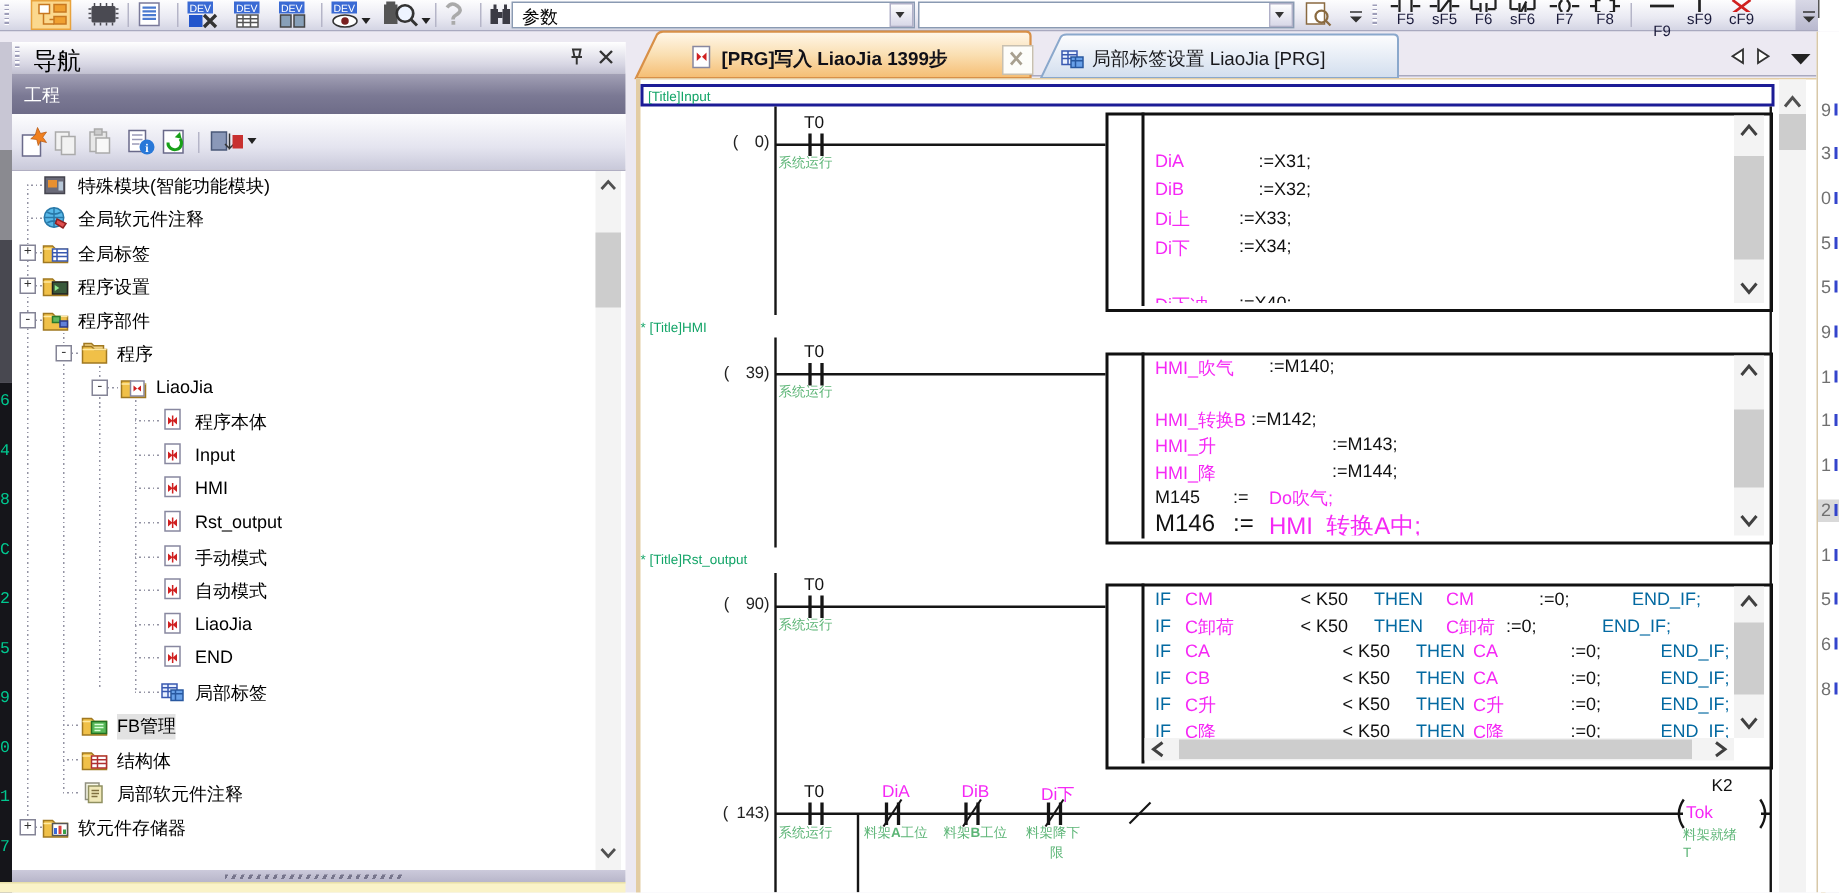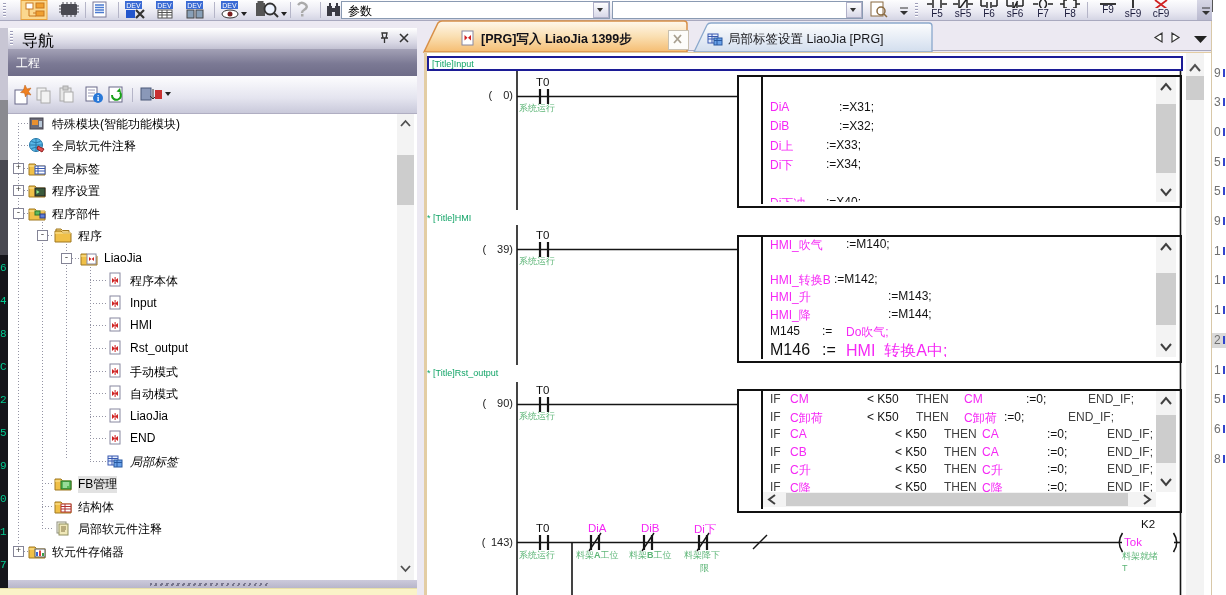--- a/index.html
+++ b/index.html
@@ -9,21 +9,21 @@
 .grip{width:3px;position:absolute;top:3px;height:14px;background:repeating-linear-gradient(#9d9db8 0 1px,#fff 1px 2px,transparent 2px 3px)}
 .combo{position:absolute;top:1px;height:16px;background:#fff;border:1px solid #8a9ab2}
 .cbtn{position:absolute;right:0px;top:0px;width:14px;height:14px;background:linear-gradient(#fefefe,#d8d8e8);border:1px solid #b0b0c8}
 .cbtn:after{content:"";position:absolute;left:3px;top:5px;border:3px solid transparent;border-top:4px solid #333}
 .fbtn{position:absolute;top:0;height:19px;text-align:center;color:#1a1a3a;font-size:10px}
 .treerow{position:absolute;height:17px;font-size:12px;color:#000;white-space:nowrap}
 .pm{position:absolute;width:9px;height:9px;background:#fff;border:1px solid #848496;font:9px "Liberation Mono",monospace;line-height:8px;text-align:center;color:#333}
 .dotv{position:absolute;width:1px;background-image:repeating-linear-gradient(to bottom,#9494a4 0 1px,transparent 1px 3px)}
 .doth{position:absolute;height:1px;background-image:repeating-linear-gradient(to right,#9494a4 0 1px,transparent 1px 3px)}
 .m{color:#f528f5}
-.b{color:#404040}
+.b{color:#0369a1}
 .k{color:#111}
 .sb{position:absolute;background:#f3f3f3}
 .sbthumb{position:absolute;background:#cdcdcd}
 .devlbl{position:absolute;font-size:11.5px;color:#111;white-space:nowrap}
 .devlbl.m{color:#f528f5}
 .gcmt{position:absolute;font-size:9px;color:#5cb576;white-space:nowrap}
 .steplbl{position:absolute;font-size:11px;color:#222;white-space:nowrap}
 .ttl{position:absolute;font-size:9px;color:#12a467;white-space:nowrap}
 svg{position:absolute;left:0;top:0}
 </style></head>
@@ -130,21 +130,21 @@
 <div class="fbtn" style="left:1059px;width:22px">
     <svg width="20" height="9" style="left:1px;top:-1px">
       <path d="M0 5h4M16 5h4M7 1h-3v8h3M13 1h3v8h-3" stroke="#222" stroke-width="1.5" fill="none"></path>
     </svg>
     <span style="position:absolute;left:0;right:0;top:8px">F8</span>
   </div>
 <div class="fbtn" style="left:1097px;width:22px">
     <svg width="20" height="9" style="left:1px;top:-1px">
       <path d="M2 5h16" stroke="#222" stroke-width="1.8" fill="none"></path>
     </svg>
-    <span style="position:absolute;left:0;right:0;top:4px">F9</span>
+    <span style="position:absolute;left:0;right:0;top:16px">F9</span>
   </div>
 <div class="fbtn" style="left:1120px;width:26px">
     <svg width="20" height="9" style="left:3px;top:-1px">
       <path d="M10 0v10" stroke="#222" stroke-width="1.8" fill="none"></path>
     </svg>
     <span style="position:absolute;left:0;right:0;top:8px">sF9</span>
   </div>
 <div class="fbtn" style="left:1148px;width:26px">
     <svg width="20" height="9" style="left:3px;top:-1px">
       <path d="M3 0h14" stroke="#333" stroke-width="2"></path>
@@ -359,21 +359,21 @@
     <span style="position:absolute;left:24px;top:1px;">END</span>
   </div>
 <div class="doth" style="left:90px;top:461px;width:16px"></div>
 <div class="treerow" style="left:106px;top:453px;">
     <svg width="18" height="16" style="left:0;top:0" viewBox="0 0 18 16">
       <rect x="2" y="3" width="10" height="9" fill="#e8f0ff" stroke="#3858b0"></rect>
       <path d="M2 5.5h10M2 8h10M6 3v9" stroke="#3858b0"></path>
       <rect x="8" y="7" width="8" height="7" fill="#68a0e8" stroke="#2858a0"></rect>
       <path d="M8 9.5h8M11 7v7" stroke="#2858a0"></path>
     </svg>
-    <span style="position:absolute;left:24px;top:1px;font-style:italic;">局部标签</span>
+    <span style="position:absolute;left:24px;top:1px;">局部标签</span>
   </div>
 <div class="doth" style="left:42px;top:483px;width:12px"></div>
 <div class="treerow" style="left:54px;top:475px;">
     <svg width="18" height="16" style="left:0;top:0" viewBox="0 0 18 16">
       <path d="M1 4h6l2 2h8v9H1z" fill="#f0c048" stroke="#a07820"></path>
       <path d="M1 6h16" stroke="#ffe9a0"></path>
       <rect x="7" y="6" width="10" height="8" fill="#58b858" stroke="#227022"></rect>
       <path d="M9 8h6M9 10h6M9 12h4" stroke="#d8ffd8"></path>
     </svg>
     <span style="position:absolute;left:24px;top:1px; background:#e2e2e2;">FB管理</span>

